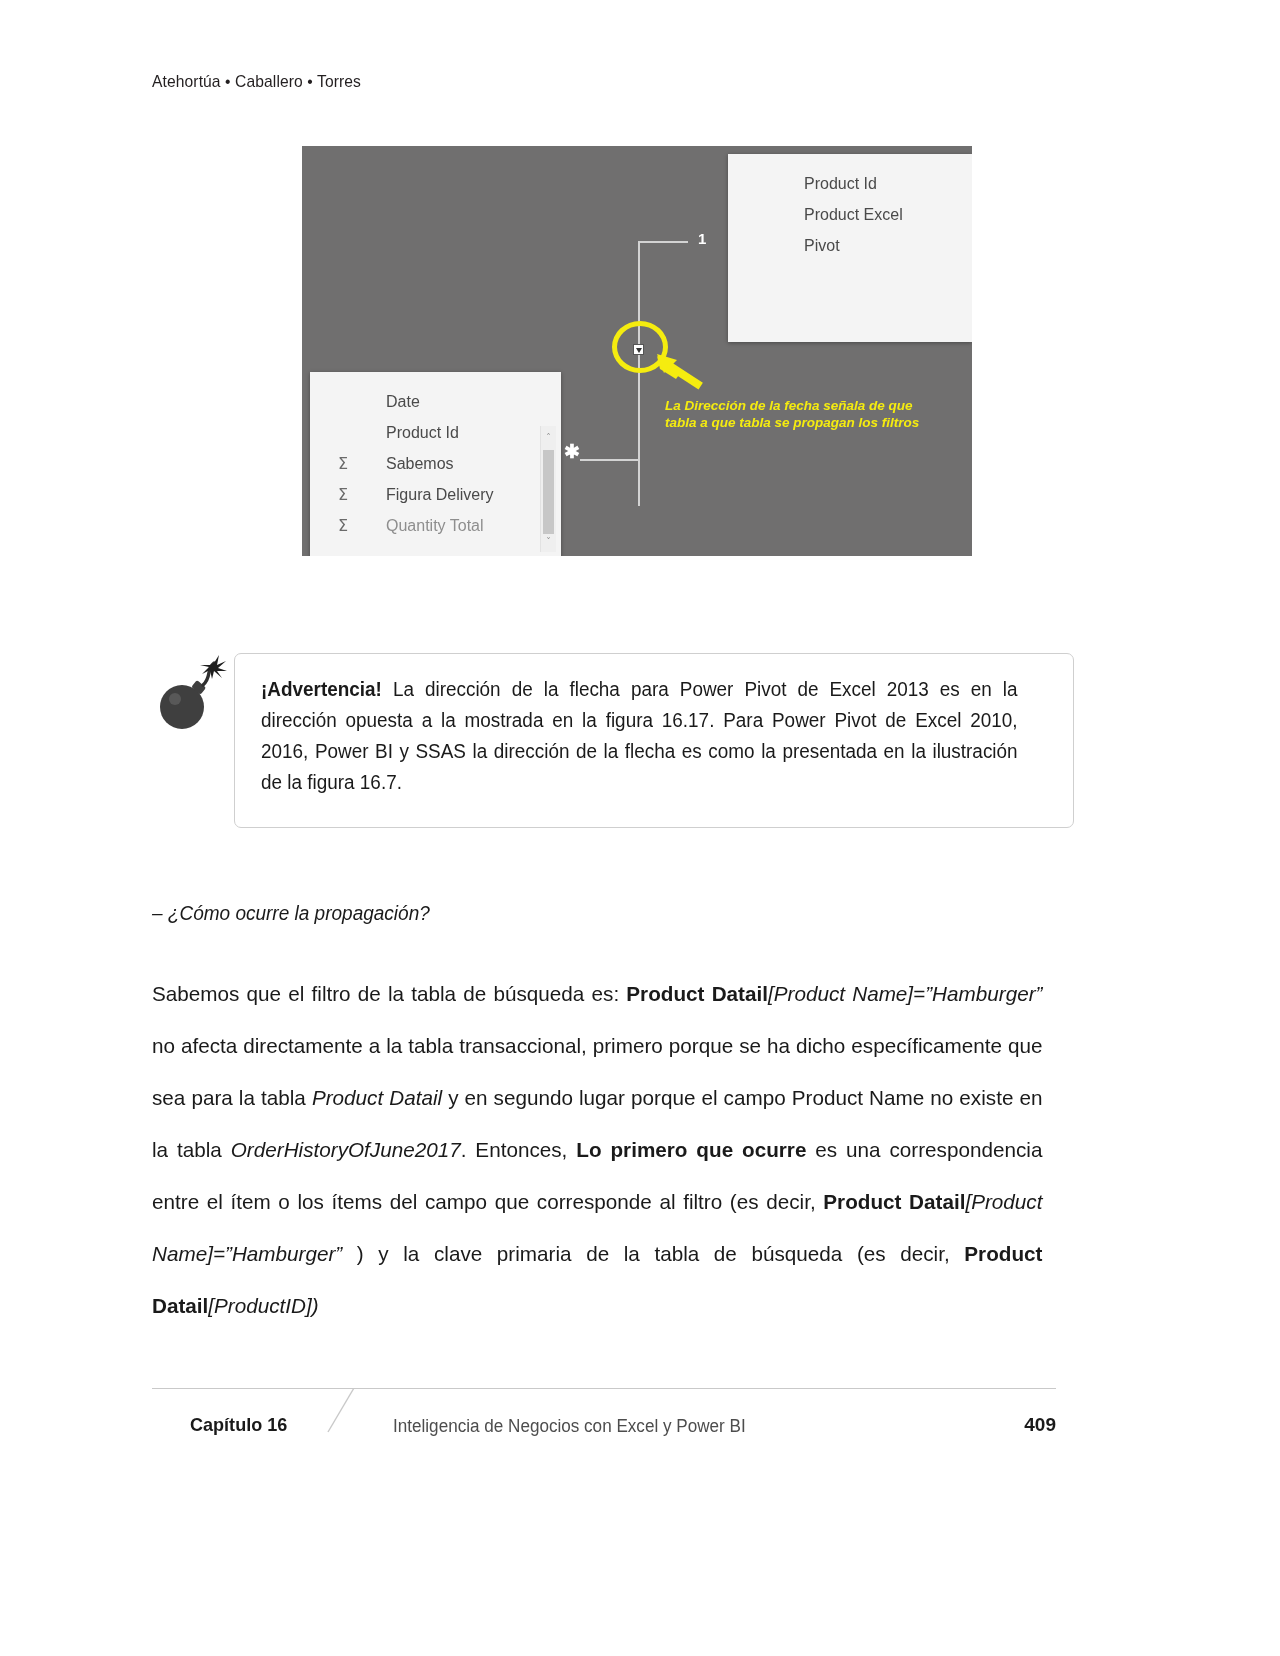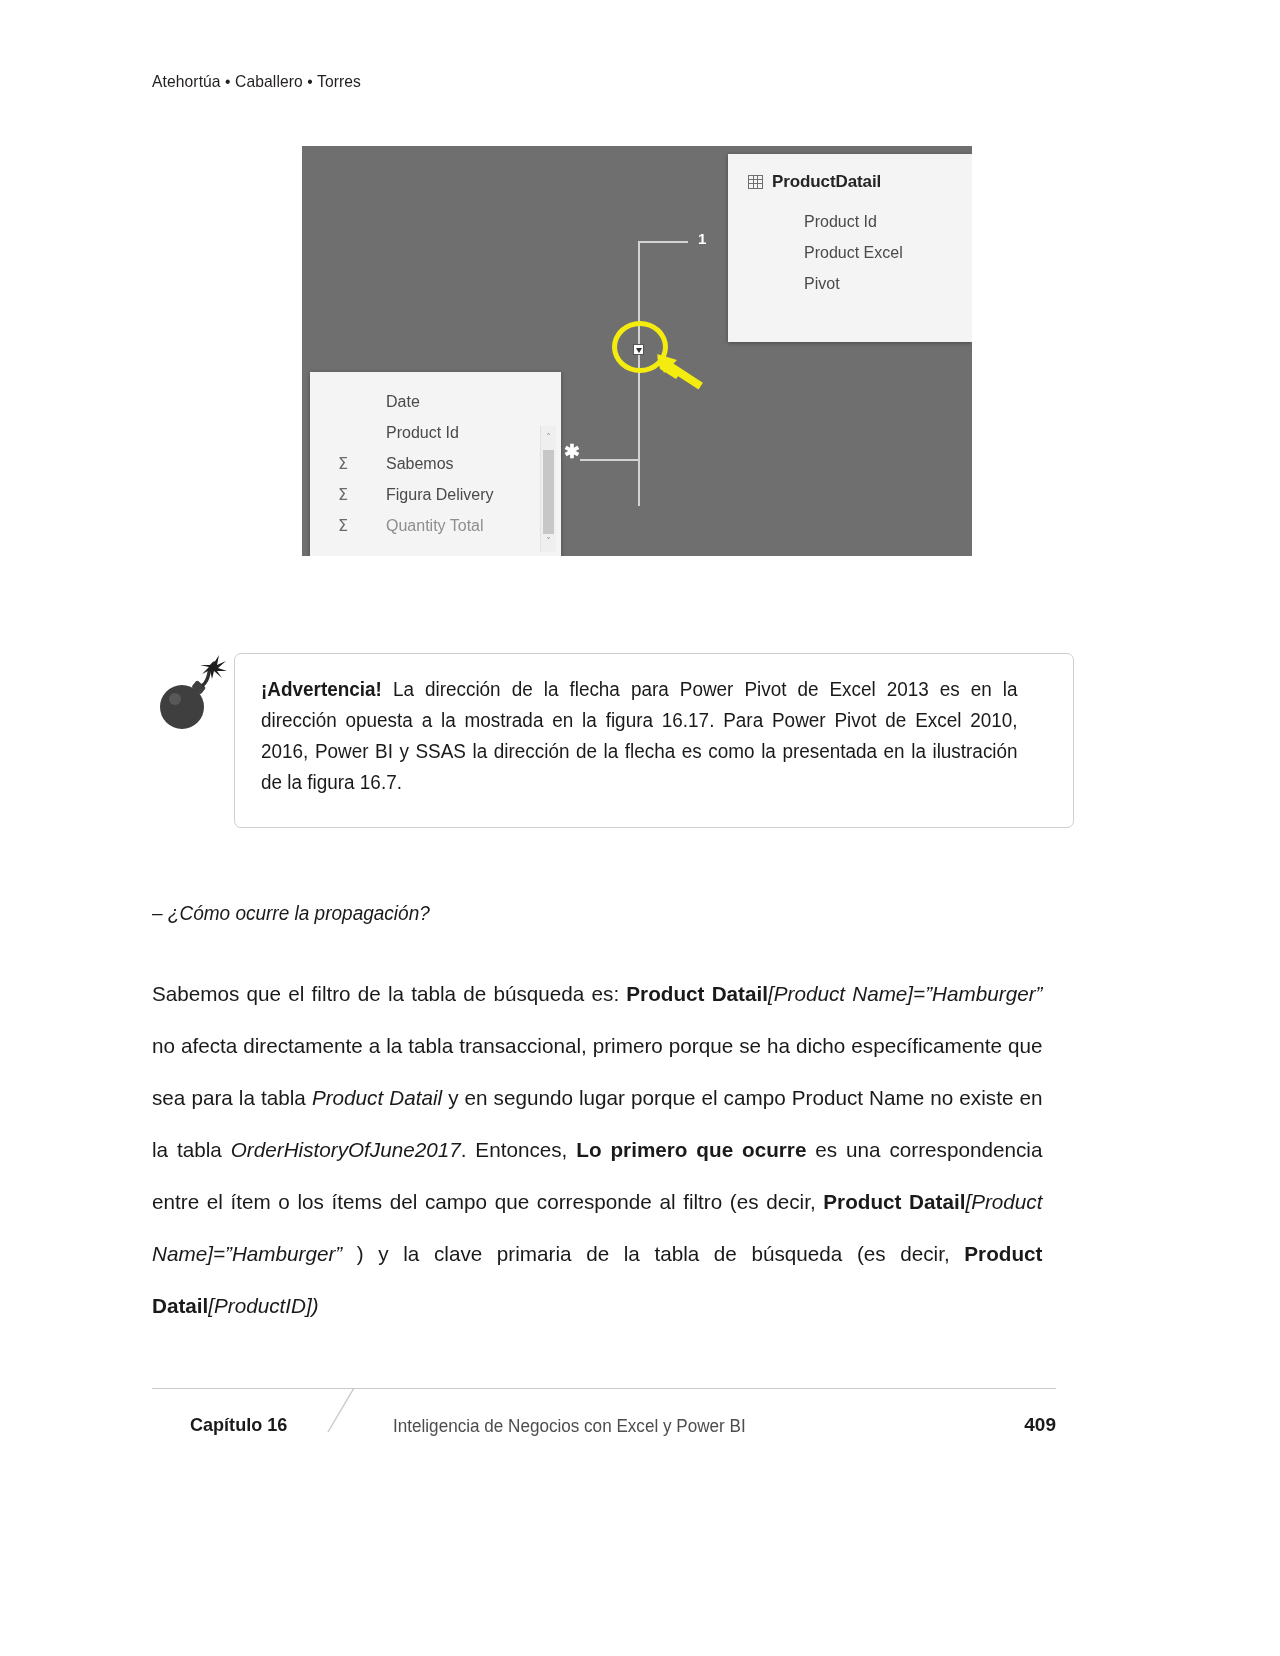--- a/index.html
+++ b/index.html
@@ -413,26 +413,26 @@
 
       <div class="dir-marker"></div>
       <div class="highlight-ellipse"></div>
 
       <svg class="callout-arrow" viewBox="0 0 75 60">
         <polygon points="0,2 24,18 19,25 3,15" fill="#F5EC0F"></polygon>
         <polygon points="0,0 20,6 7,19" fill="#F5EC0F"></polygon>
         <rect x="14" y="8" width="38" height="8" fill="#F5EC0F" transform="rotate(33 14 8)"></rect>
       </svg>
 
+      <div class="annotation">
+        <div>La Dirección de la fecha señala de que</div>
+        <div>tabla a que tabla se propagan los filtros</div>
+      </div>
 
       <div class="tbl-card right">
-        <div class="tbl-head">
-          <span class="grid-icon"></span>
-          <span class="title">ProductDatail</span>
-        </div>
         <ul class="field-list">
           <li class="field">
             <span>Product Id</span>
           </li>
           <li class="field">
             <span>Product Excel</span>
           </li>
           <li class="field">
             <span>Pivot</span>
           </li>

